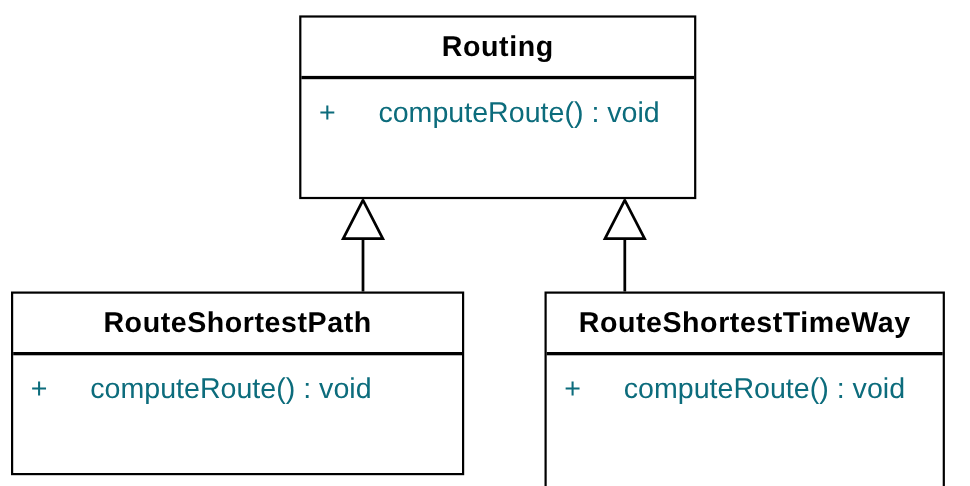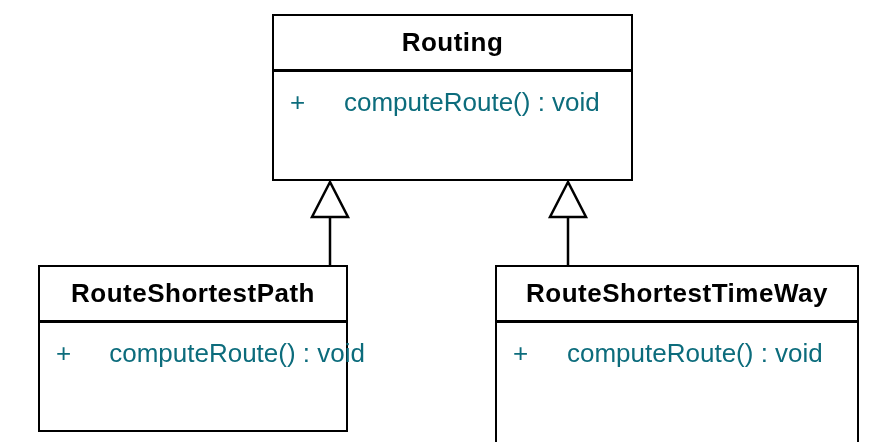--- a/index.html
+++ b/index.html
@@ -56,23 +56,23 @@
   .member-row .vis {
     width: 16px;
   }
   #class-routing {
     left: 272px;
     top: 14px;
     width: 361px;
     height: 167px;
   }
   #class-route-shortest-path {
-    left: 38px;
+    left: 10px;
     top: 265px;
-    width: 310px;
+    width: 412px;
     height: 167px;
   }
   #class-route-shortest-time-way {
     left: 495px;
     top: 265px;
     width: 364px;
     height: 216px;
   }
 </style>
 </head>

